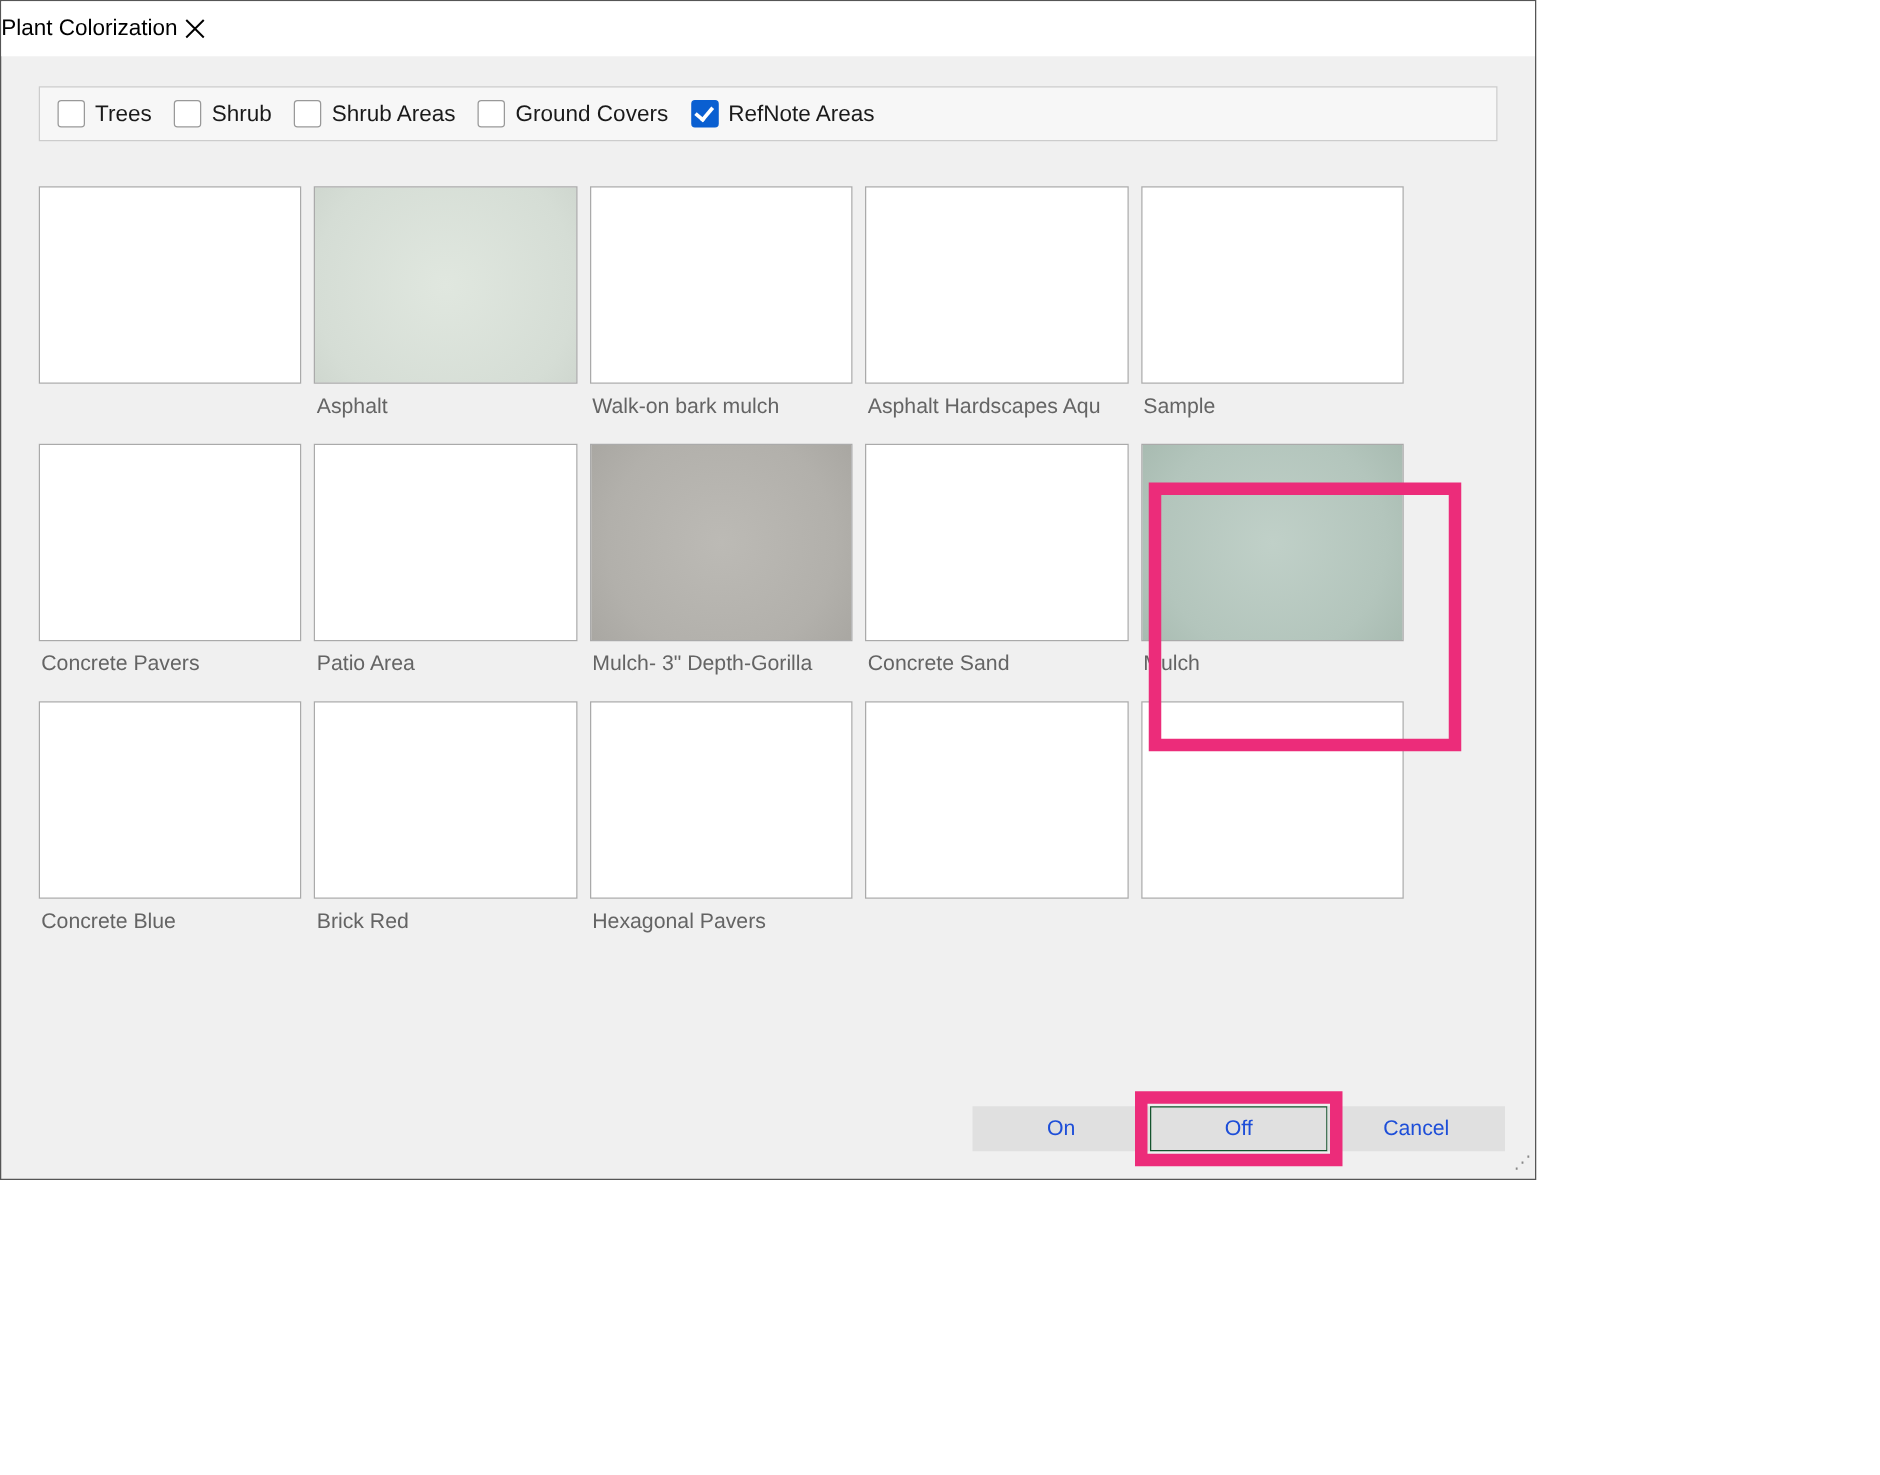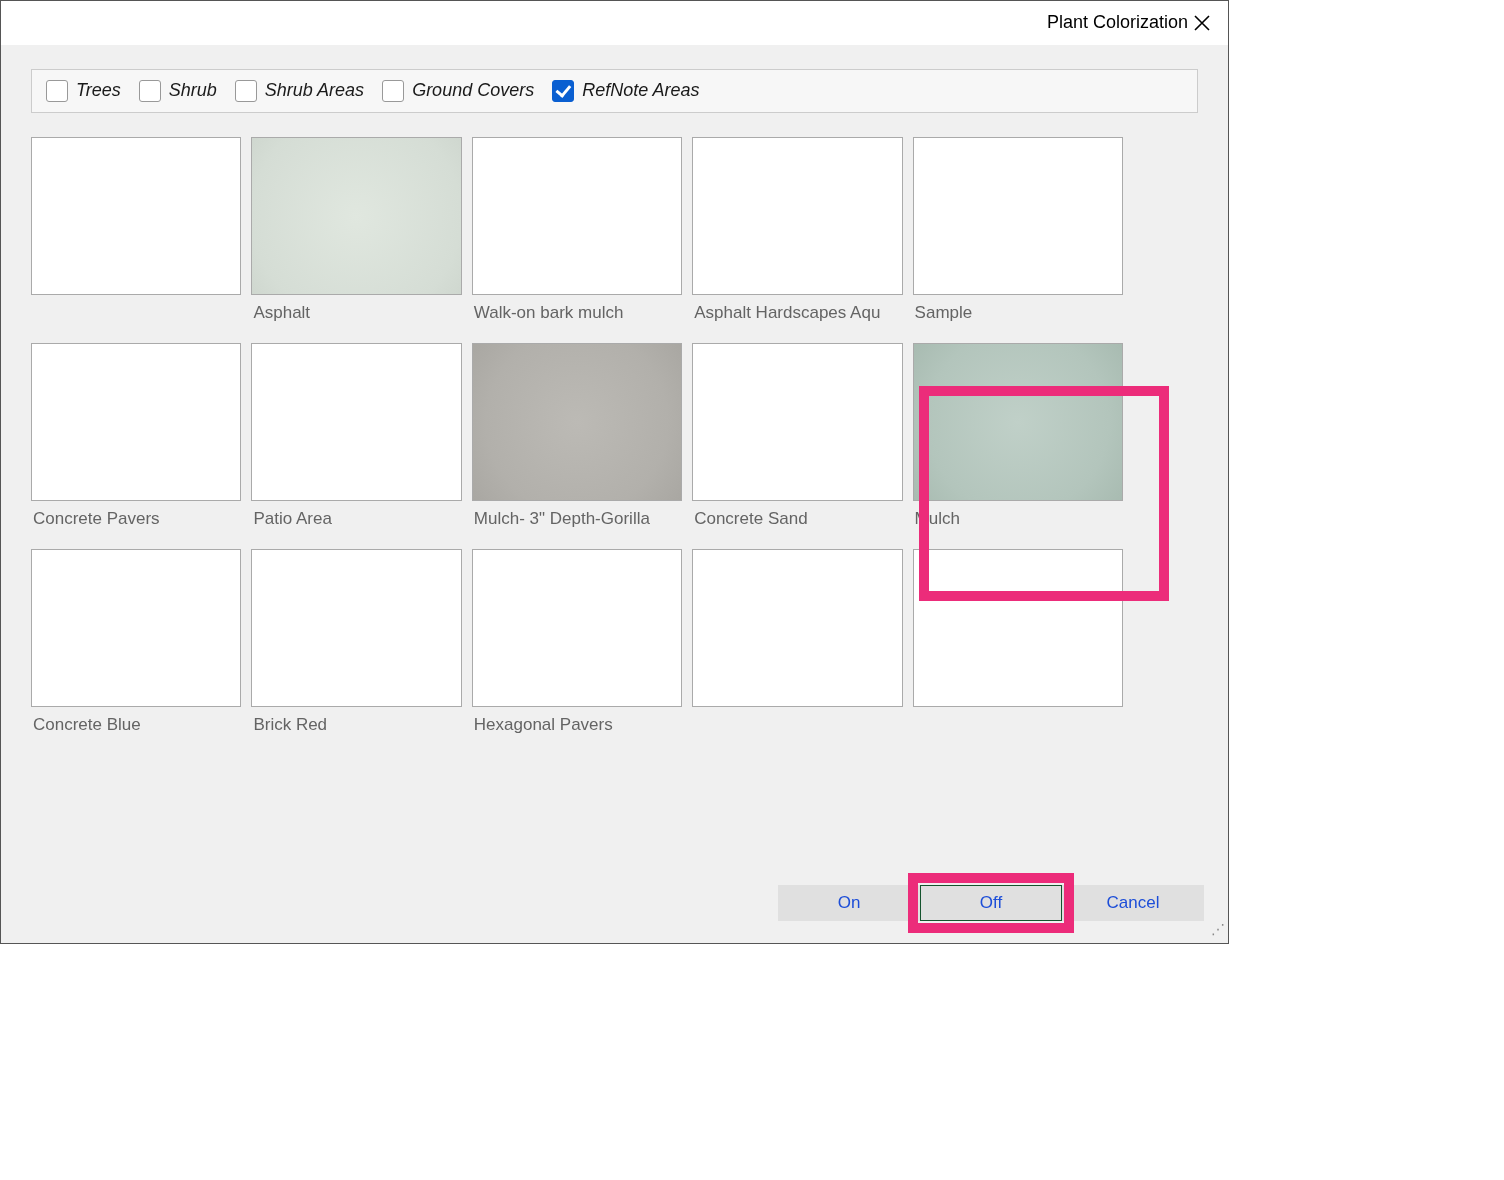--- a/index.html
+++ b/index.html
@@ -16,21 +16,21 @@
       border: 1px solid #555;
       background: #f0f0f0;
       position: relative;
       margin: 0;
     }
     .titlebar {
       height: 44px;
       background: #fff;
       display: flex;
       align-items: center;
-      justify-content: flex-end;
+      justify-content: flex-start;
       padding: 0 12px 0 0;
       border-bottom: 1px solid transparent;
     }
     .titlebar-title {
       font-size: 18px;
       color: #000;
     }
     .close-btn {
       font-size: 22px;
       cursor: pointer;
@@ -47,24 +47,23 @@
     .filter-bar {
       border: 1px solid #ccc;
       background: #f7f7f7;
       padding: 10px 14px;
       display: flex;
       gap: 18px;
       align-items: center;
     }
     .checkbox-wrap {
       display: flex;
-      align-items: flex-start;
+      align-items: flex-end;
       gap: 8px;
       cursor: pointer;
-      font-style: italic;
     }
     .checkbox {
       width: 22px;
       height: 22px;
       border: 1px solid #999;
       background: #fff;
       border-radius: 3px;
       display: inline-flex;
       align-items: center;
       justify-content: center;
@@ -79,21 +78,21 @@
       height: 11px;
       border: solid #fff;
       border-width: 0 3px 3px 0;
       transform: rotate(40deg) translate(-1px,-1px);
     }
     .checkbox-label {
       font-size: 18px;
       color: #1a1a1a;
     }
     .grid {
-      margin-top: 24px;
+      margin-top: 36px;
       display: grid;
       grid-template-columns: repeat(5, 1fr);
       gap: 10px 10px;
       width: 1092px;
     }
     .swatch-cell {
       display: flex;
       flex-direction: column;
     }
     .swatch {

